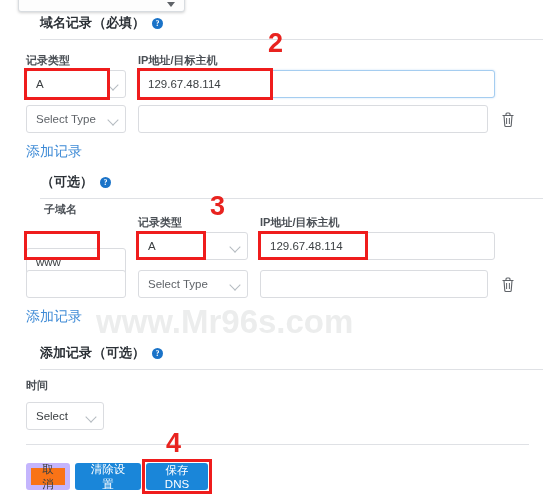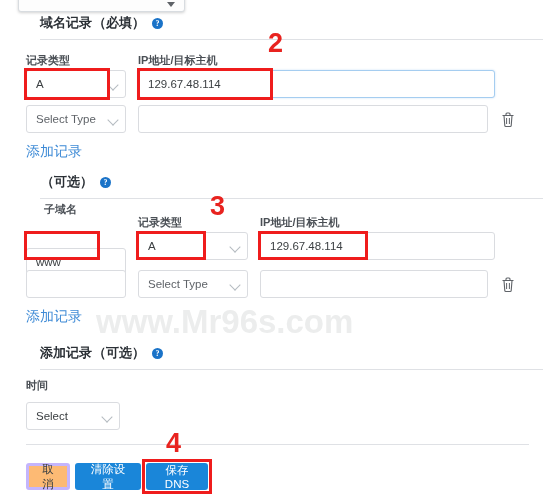--- a/index.html
+++ b/index.html
@@ -188,22 +188,22 @@
     font-family: "Liberation Sans", sans-serif;
     border-radius: 3px;
     cursor: pointer;
     display: inline-flex;
     align-items: center;
     justify-content: center;
     padding: 0 12px;
     border: none;
   }
   .btn-ghost {
-    background: #fdba74;
-    border: 3px solid #c4b5fd;
+    background: #f97316;
+    border: 5px solid #c4b5fd;
     color: #3c4043;
   }
   .btn-blue {
     background: #1a86d9;
     color: #ffffff;
   }
 </style>
 </head>
 <body>
 
@@ -283,21 +283,21 @@
 <div class="section" style="top:344px;">
   <div class="sec-head">
     <span>添加记录</span>
     <span class="req">（可选）</span>
     <span class="help-icon">?</span>
   </div>
   <div class="rule"></div>
 </div>
 
 <div class="col-label" style="position:absolute;left:26px;top:378px;">时间</div>
-<div class="sel" style="position:absolute;left:26px;top:402px;width:94px;align-items:center;">
+<div class="sel" style="position:absolute;left:26px;top:402px;width:78px;align-items:center;">
   <span class="sel-val">Select</span>
   <span class="chev"></span>
 </div>
 
 <div class="rule" style="position:absolute;left:26px;top:444px;width:503px;"></div>
 
 <button class="btn btn-ghost" style="position:absolute;left:26px;top:463px;width:44px;">取消</button>
 <button class="btn btn-blue" style="position:absolute;left:75px;top:463px;width:66px;">清除设置</button>
 <button class="btn btn-blue" style="position:absolute;left:146px;top:463px;width:62px;">保存DNS</button>
 

